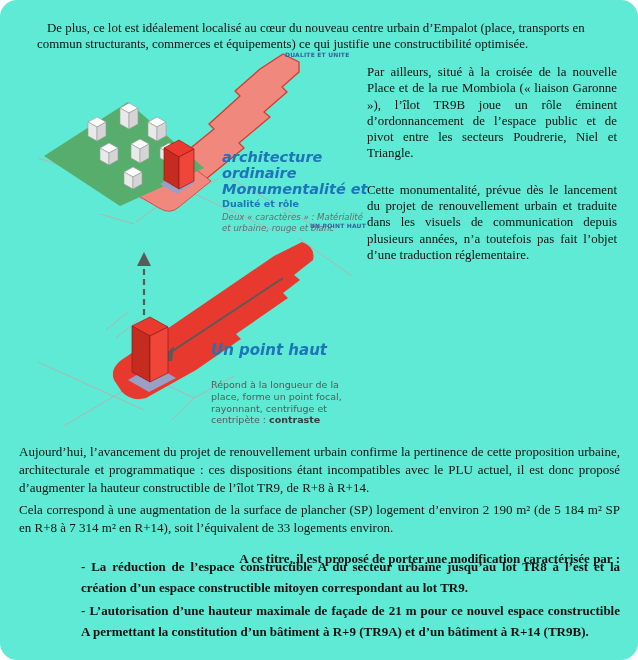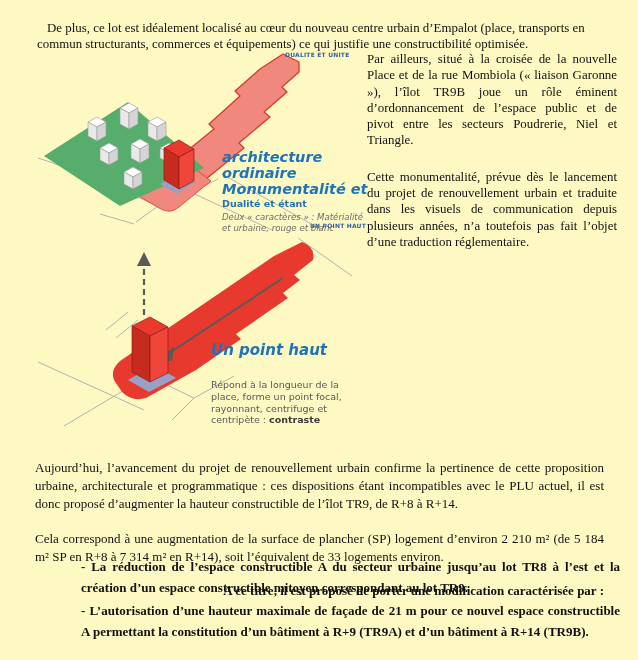--- a/index.html
+++ b/index.html
@@ -1,25 +1,25 @@
 <!DOCTYPE html>
 <html><head>
 <meta charset="utf-8">
 <style>
   html,body{margin:0;padding:0;background:#fff;}
-  #page{position:relative;width:638px;height:660px;background:#fef9c3;overflow:hidden;
-        font-family:"Liberation Serif",serif;color:#111;}
+  #page{position:relative;width:638px;height:660px;background:#5eead4;overflow:hidden;
+        font-family:"Liberation Serif",serif;color:#111;border-radius:17px;}
   #intro{position:absolute;left:37px;top:7px;width:582px;font-size:12.9px;line-height:16.5px;text-indent:10px;}
   
-  #right-col{position:absolute;left:367px;top:51px;width:250px;font-size:12.9px;line-height:16.3px;}
+  #right-col{position:absolute;left:367px;top:64px;width:250px;font-size:12.9px;line-height:16.3px;}
   #right-col p{margin:0 0 17px 0;text-align:justify;}
   #right-col p.gap{margin-bottom:20px;}
   
   #bottom{position:absolute;left:19px;top:443px;width:601px;font-size:13px;line-height:18.2px;}
-  #bottom p{margin:16px;text-align:justify;}
+  #bottom p{margin:0;text-align:justify;}
   #bottom .p2{margin-top:3px;}
   #bottom .heading{font-weight:bold;margin-top:13px;text-align:right;}
   .bullets{position:absolute;left:81px;top:556px;width:539px;font-size:13px;font-weight:bold;line-height:21.3px;}
   .bullets p{margin:0 0 1px 0;text-align:justify;}
   
   .tag{position:absolute;font-family:"DejaVu Sans",sans-serif;font-size:6px;font-weight:bold;
        color:#33619e;letter-spacing:.2px;}
   .fig-title{font-family:"DejaVu Sans",sans-serif;font-weight:bold;font-style:italic;color:#1d74b8;}
   #fig1-text{position:absolute;left:222px;top:149px;width:150px;}
   #fig1-title{font-size:14.5px;line-height:16px;}
@@ -102,21 +102,21 @@
     </g>
   </svg>
 
   <div class="tag" style="left:285px;top:51px;">DUALITE ET UNITE</div>
 
   <div id="fig1-text">
     <div id="fig1-title" class="fig-title">
       <div>architecture ordinaire</div>
       <div>Monumentalité et</div>
     </div>
-    <div id="fig1-sub">Dualité et étant</div>
+    <div id="fig1-sub">Dualité et rôle</div>
     <div id="fig1-cap">Deux « caractères » : Matérialité et urbaine, rouge et blanc</div>
   </div>
 
   <div class="tag" style="left:310px;top:222px;">UN POINT HAUT</div>
 
   <svg style="left:36px;top:230px;" width="324" height="205" viewBox="0 0 324 205">
 
     <g stroke="#b3b3b3" stroke-width="1" fill="none">
       <path d="M70,100 L92,82"></path>
       <path d="M80,108 L102,90"></path>
@@ -152,21 +152,21 @@
     <div id="fig2-cap"><span>Répond  à la longueur de la place, forme un point focal, rayonnant, centrifuge et centripète : </span><b>contraste</b></div>
   </div>
 
   <div id="right-col">
     <p class="gap">Par ailleurs, situé à la croisée de la nouvelle Place et de la rue Mombiola (« liaison Garonne »), l’îlot TR9B joue un rôle éminent d’ordonnancement de l’espace public et de pivot entre les secteurs Poudrerie, Niel et Triangle.</p>
     <p>Cette monumentalité, prévue dès le lancement du projet de renouvellement urbain et traduite dans les visuels de communication depuis plusieurs années, n’a toutefois pas fait l’objet d’une traduction réglementaire.</p>
   </div>
 
   <div id="bottom">
     <p>Aujourd’hui, l’avancement du projet de renouvellement urbain confirme la pertinence de cette proposition urbaine, architecturale et programmatique : ces dispositions étant incompatibles avec le PLU actuel, il est donc proposé d’augmenter la hauteur constructible de l’îlot TR9, de R+8 à R+14.</p>
-    <p class="p2">Cela correspond à une augmentation de la surface de plancher (SP) logement d’environ 2 210 m² (de 5 184 m² SP en R+8 à 7 314 m² en R+14), soit l’équivalent de 33 logements environ.</p>
+    <p class="p2">Cela correspond à une augmentation de la surface de plancher (SP) logement d’environ 2 190 m² (de 5 184 m² SP en R+8 à 7 314 m² en R+14), soit l’équivalent de 33 logements environ.</p>
     <p class="heading">A ce titre, il est proposé de porter une modification caractérisée par :</p>
   </div>
 
   <div class="bullets">
     <p>- La réduction de l’espace constructible A du secteur urbaine jusqu’au lot TR8 à l’est et la création d’un espace constructible mitoyen correspondant au lot TR9.</p>
     <p>- L’autorisation d’une hauteur maximale de façade de 21 m pour ce nouvel espace constructible A permettant la constitution d’un bâtiment à R+9 (TR9A) et d’un bâtiment à R+14 (TR9B).</p>
   </div>
 
 </div>
 

